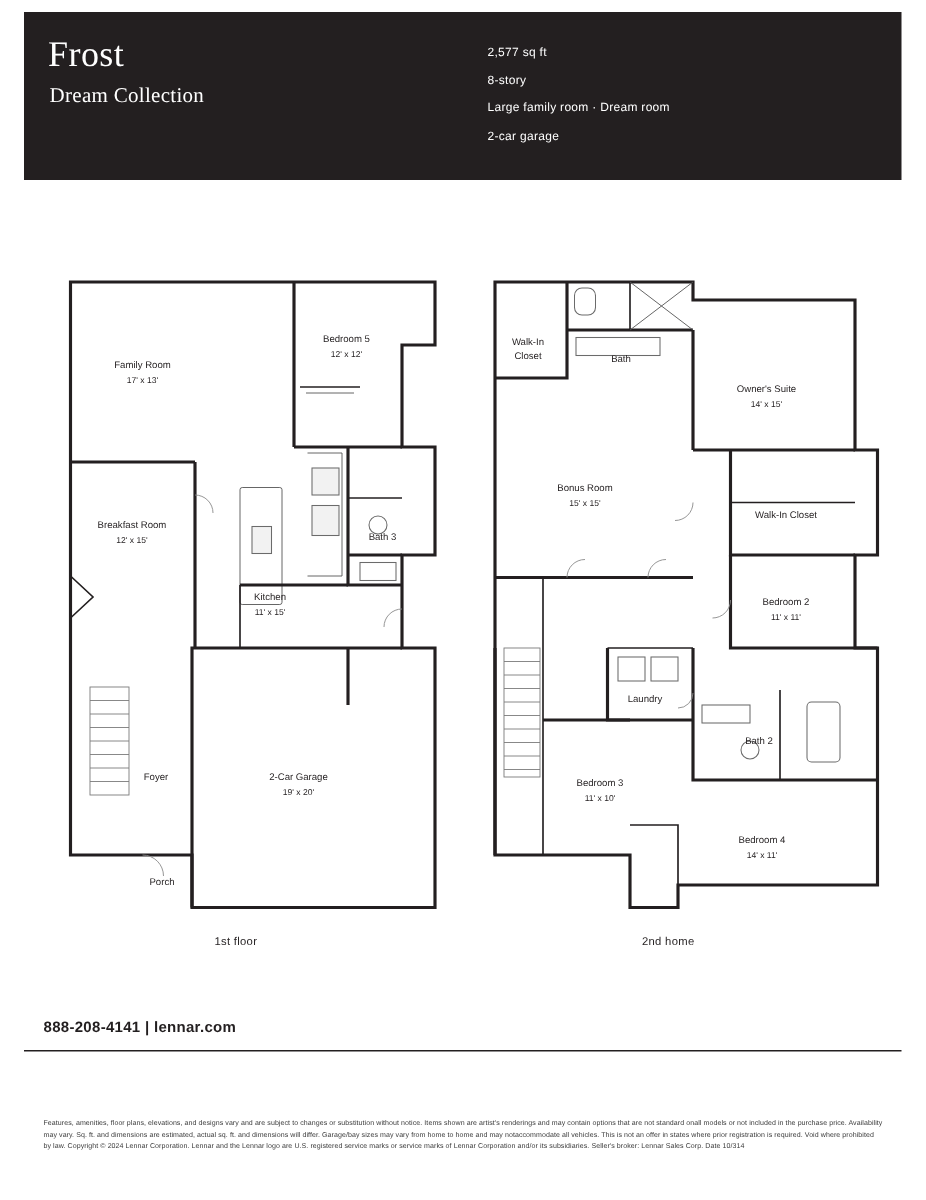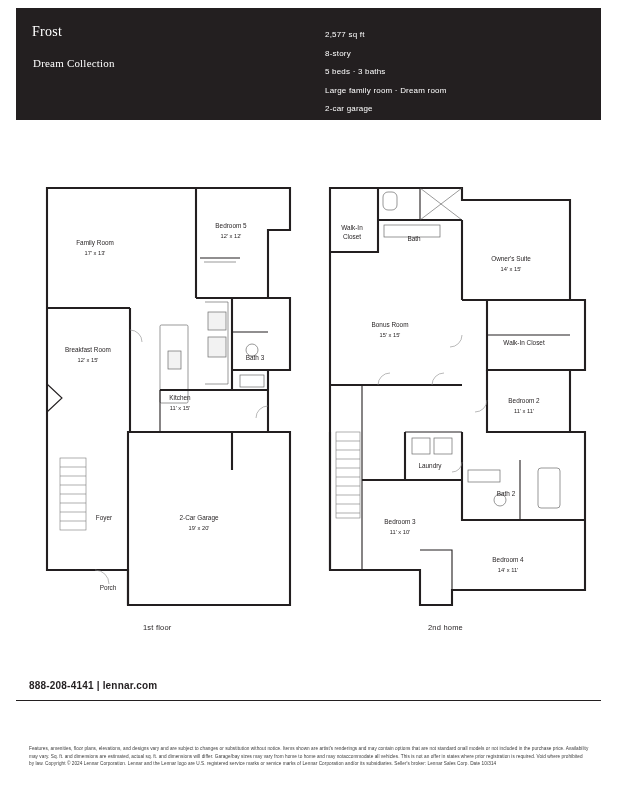--- a/index.html
+++ b/index.html
@@ -23,29 +23,29 @@
     top: 8px;
     width: 585px;
     height: 112px;
     background: #231f20;
     color: #ffffff;
   }
   .header .plan-name {
     position: absolute;
     left: 16px;
     top: 16px;
-    font-size: 14px;
+    font-size: 24px;
     font-family: "Liberation Serif", serif;
     letter-spacing: .3px;
   }
   .header .collection {
     position: absolute;
     left: 17px;
     top: 49px;
-    font-size: 11px;
+    font-size: 14px;
     font-family: "Liberation Serif", serif;
     letter-spacing: .2px;
   }
   .header .specs {
     position: absolute;
     left: 270px;
     top: 18px;
     font-size: 8px;
     line-height: 18.5px;
     letter-spacing: .2px;
@@ -122,21 +122,20 @@
 </style>
 </head>
 <body>
 
 <div class="header">
   <div class="plan-name">Frost</div>
   <div class="collection">Dream Collection</div>
   <div class="specs">
     <div>2,577 sq ft</div>
     <div>8-story</div>
-    <div>5 beds  ·  3 baths</div>
     <div>Large family room  ·  Dream room</div>
     <div>2-car garage</div>
   </div>
 </div>
 
 <div class="plans">
 
   <svg class="fp" width="617" height="470" viewBox="0 0 617 470">
 
     <g>

